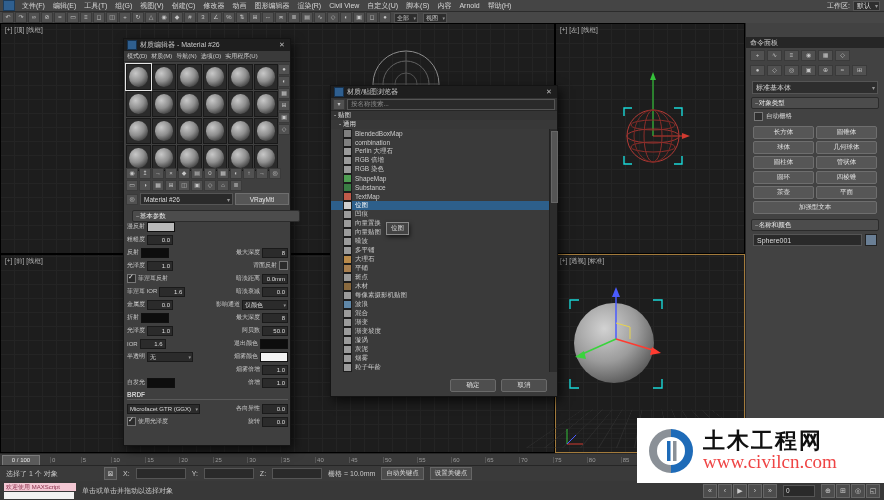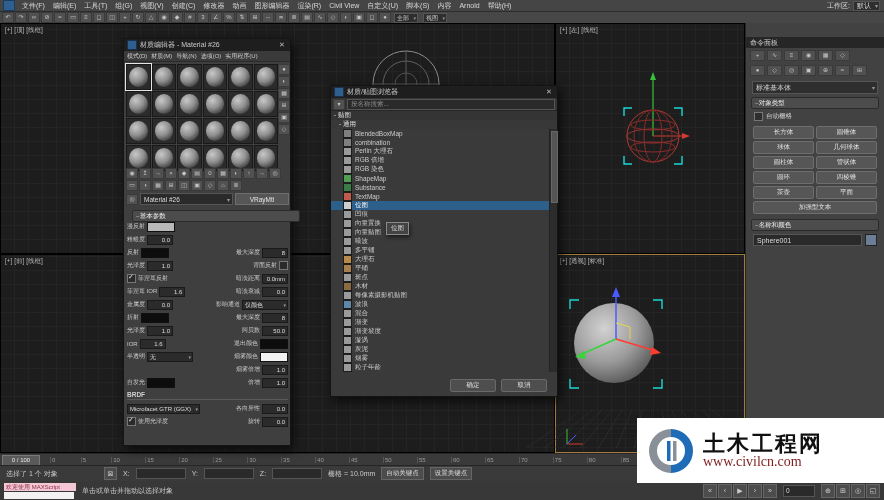--- a/index.html
+++ b/index.html
@@ -162,21 +162,21 @@
   .pbtn{width:12px;height:12px;background:#4c4c4c;border:1px solid #666;color:#ccc;font-size:7px;
     display:flex;align-items:center;justify-content:center;}
   .timefield{width:26px;height:10px;background:#2a2a2a;border:1px solid #555;color:#ddd;font-size:6.5px;
     display:flex;align-items:center;padding:0 2px;}
 
   
   .watermark{position:absolute;left:637px;top:418px;width:247px;height:65px;background:#ffffff;
     z-index:8;display:flex;align-items:center;gap:8px;padding-left:10px;box-sizing:border-box;}
   .wm-text{display:flex;flex-direction:column;line-height:1.05;}
   .wm-title{font-size:22px;font-weight:bold;color:#101010;letter-spacing:2px;}
-  .wm-url{font-size:14px;color:#7f1d1d;font-family:"Liberation Serif","DejaVu Serif",serif;}
+  .wm-url{font-size:19px;color:#ef4444;font-family:"Liberation Serif","DejaVu Serif",serif;}
 
   .bracket{stroke:var(--teal,#1ad8d8);stroke-width:1.4;fill:none;}
 </style>
 </head>
 <body>
 
 <div class="screen">
 
   <div class="menubar">
     <span class="appicon"></span>

